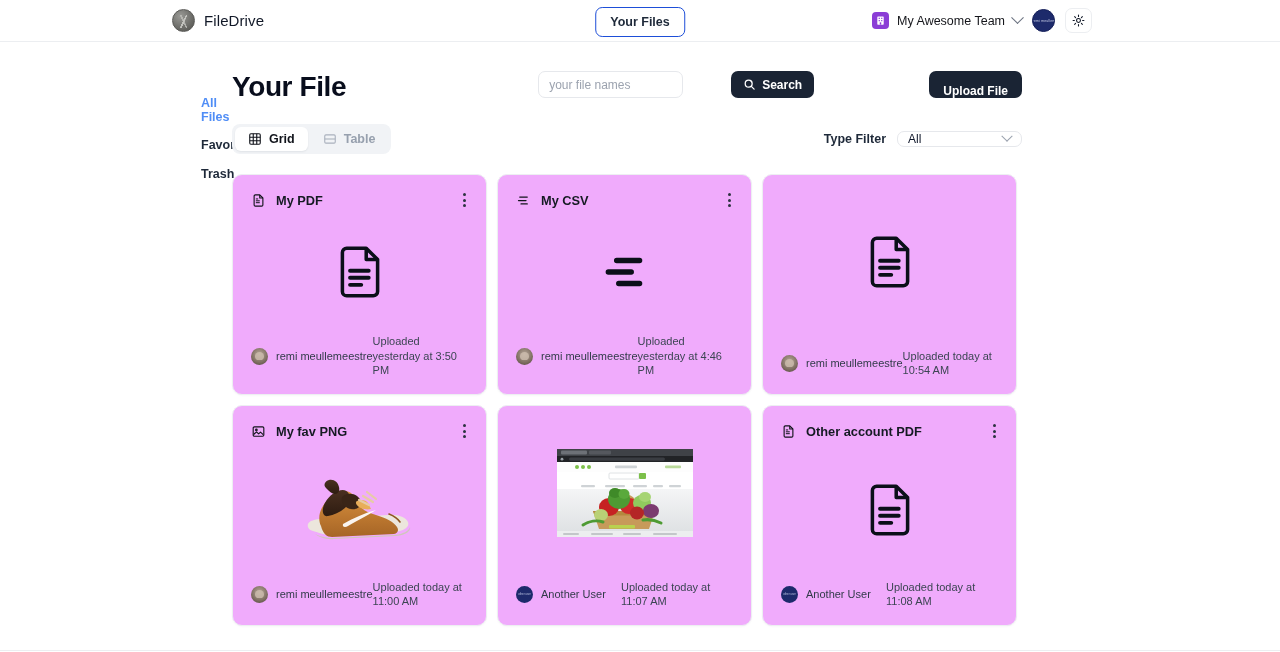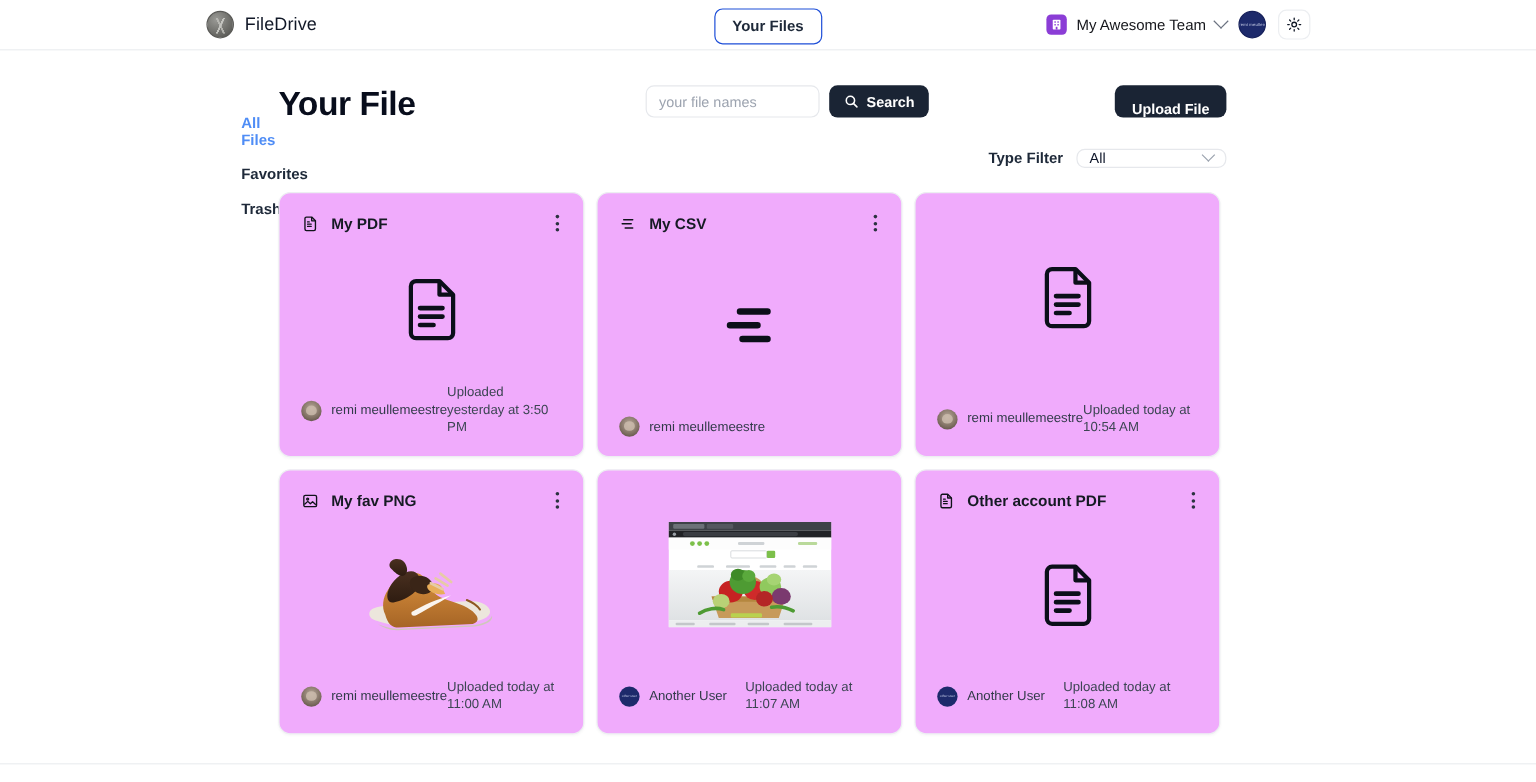--- a/index.html
+++ b/index.html
@@ -93,21 +93,21 @@
     width: 145px; height: 27px;
     border: 1px solid #e6e8ec; border-radius: 7px;
     padding: 0 10px; font-size: 12px; color: #0f172a;
     font-family: "Liberation Sans", sans-serif; outline: none; background: #fff;
   }
   .search-input::placeholder { color: #9ca3af; }
   .btn-dark {
     background: #1a2434; color: #fff; border: none; border-radius: 7px;
     height: 27px; padding: 0 12px;
     font-size: 12px; font-weight: 600; font-family: "Liberation Sans", sans-serif;
-    display: inline-flex; align-items: center; gap: 6px; cursor: pointer;
+    display: inline-flex; align-items: center; gap: 6px; cursor: pointer; margin-left: 40px;
   }
   .upload-btn { margin-left: auto; margin-top: 3px; padding: 0 14px; height: 27px; align-items: flex-end; }
 
   .toolbar { display: flex; align-items: center; margin-top: 23px; }
   .seg {
     display: inline-flex; background: #f1f3f6; border-radius: 8px; padding: 3px; gap: 2px;
   }
   .seg-item {
     display: flex; align-items: center; gap: 7px;
     padding: 5px 13px; border-radius: 6px;
@@ -252,20 +252,36 @@
           <span>Search</span>
         </button>
       </div>
 
       <button class="btn-dark upload-btn">
         <span>Upload File</span>
       </button>
     </div>
 
     <div class="toolbar">
+      <div class="seg">
+        <div class="seg-item active">
+          <svg width="14" height="14" viewBox="0 0 24 24" fill="none" stroke="#10131a" stroke-width="1.9">
+            <rect x="3" y="3" width="18" height="18" rx="2"></rect>
+            <path d="M3 9h18M3 15h18M9 3v18M15 3v18"></path>
+          </svg>
+          <span>Grid</span>
+        </div>
+        <div class="seg-item">
+          <svg width="14" height="14" viewBox="0 0 24 24" fill="none" stroke="#aab1bd" stroke-width="1.9">
+            <rect x="3" y="5" width="18" height="14" rx="2"></rect>
+            <path d="M3 12h18"></path>
+          </svg>
+          <span>Table</span>
+        </div>
+      </div>
 
       <div class="filter-wrap">
         <span class="filter-label">Type Filter</span>
         <div class="select">
           <span>All</span>
           <span class="chev2"></span>
         </div>
       </div>
     </div>
 
@@ -312,20 +328,21 @@
             </span>
         </div>
         <div class="card-body">
           <svg width="50" height="50" viewBox="0 0 24 24" fill="none" stroke="#0b0f19" stroke-width="2.6" stroke-linecap="round">
             <path d="M8 6.5h11M4 12h11M9 17.5h10"></path>
           </svg>
         </div>
         <div class="card-foot">
           <span class="mini-avatar photo"></span>
           <span class="uploader">remi meullemeestre</span>
+          <span class="stamp">Uploaded yesterday at 4:46 PM</span>
         </div>
       </div>
 
       <div class="card">
         <div class="card-body">
           <svg width="50" height="58" viewBox="0 0 24 28" fill="none" stroke="#0b0f19" stroke-width="1.7" stroke-linejoin="round">
             <path d="M15 2.5H5.6A2.1 2.1 0 0 0 3.5 4.6v18.8a2.1 2.1 0 0 0 2.1 2.1h12.8a2.1 2.1 0 0 0 2.1-2.1V8z"></path>
             <path d="M15 2.5V8h5.5"></path>
             <path d="M7.2 13.4h9M7.2 16.8h9M7.2 20.2h5.4" stroke-width="1.9" stroke-linecap="round"></path>
           </svg>

